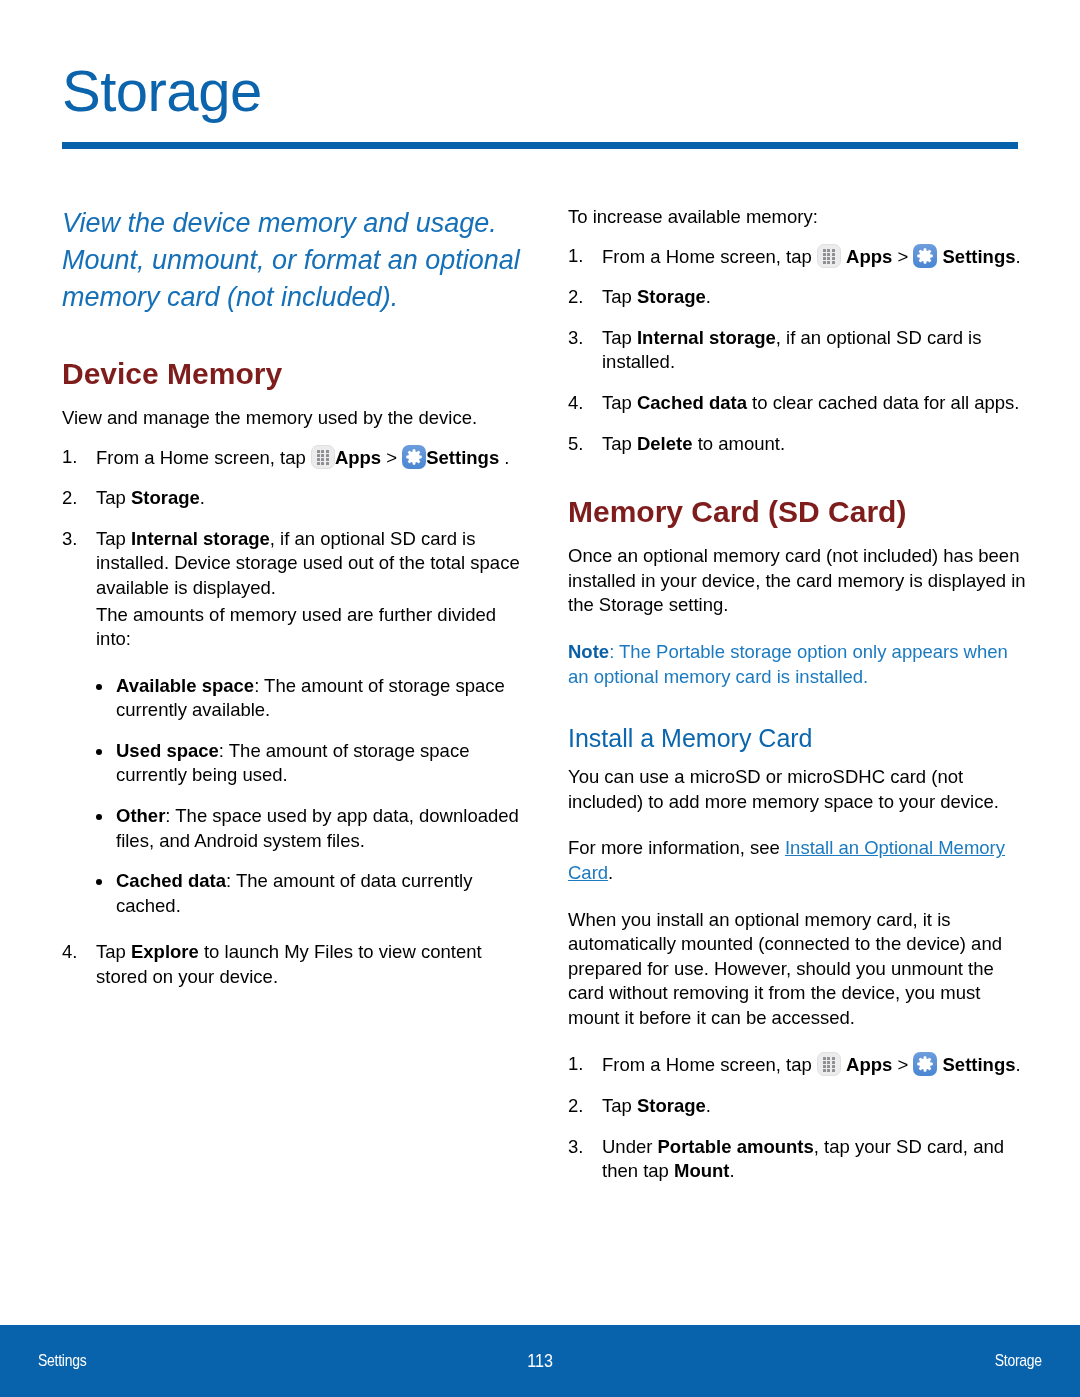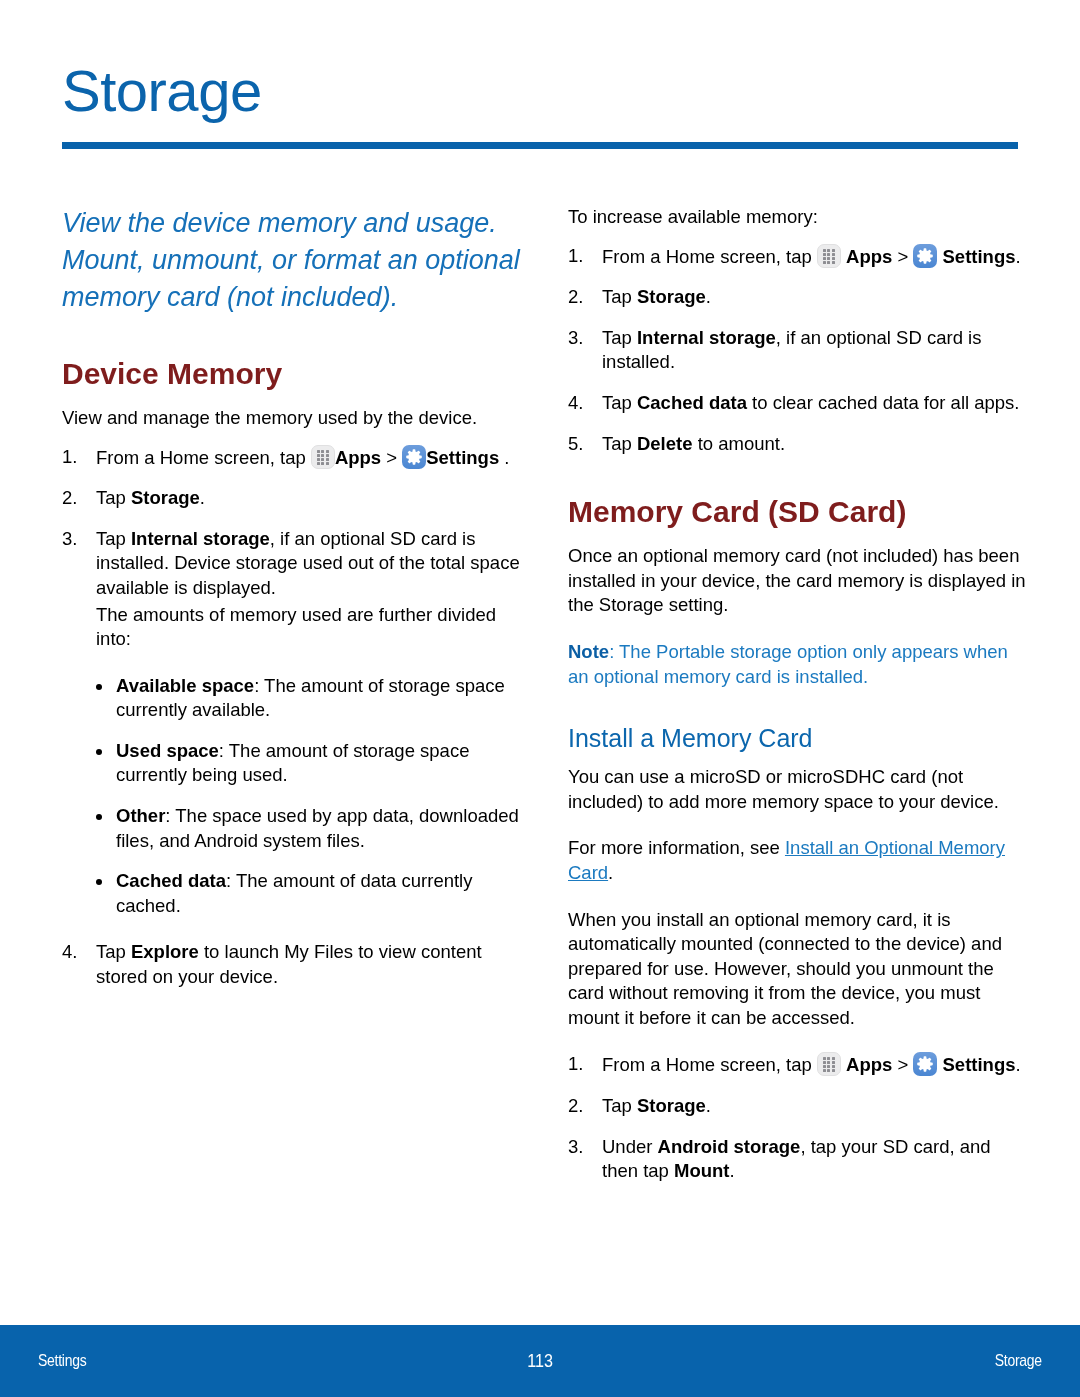--- a/index.html
+++ b/index.html
@@ -373,21 +373,21 @@
                 <i></i>
               </span></span> <b>Apps</b><span> &gt; </span><span class="icon-inline icon-settings"><svg width="18" height="18" viewBox="0 0 18 18" aria-hidden="true">
                 <path fill="#ffffff" d="M9 5.2a3.8 3.8 0 1 0 0 7.6 3.8 3.8 0 0 0 0-7.6zm0 5.6a1.8 1.8 0 1 1 0-3.6 1.8 1.8 0 0 1 0 3.6z"></path>
                 <path fill="#ffffff" d="M16 7.6h-1.4a5.7 5.7 0 0 0-.6-1.5l1-1a.8.8 0 0 0 0-1.1l-1-1a.8.8 0 0 0-1.1 0l-1 1a5.7 5.7 0 0 0-1.5-.6V2a.8.8 0 0 0-.8-.8H8.4a.8.8 0 0 0-.8.8v1.4c-.5.1-1 .3-1.5.6l-1-1a.8.8 0 0 0-1.1 0l-1 1a.8.8 0 0 0 0 1.1l1 1c-.3.5-.5 1-.6 1.5H2a.8.8 0 0 0-.8.8v1.2c0 .4.4.8.8.8h1.4c.1.5.3 1 .6 1.5l-1 1a.8.8 0 0 0 0 1.1l1 1c.3.3.8.3 1.1 0l1-1c.5.3 1 .5 1.5.6V16c0 .4.4.8.8.8h1.2c.4 0 .8-.4.8-.8v-1.4c.5-.1 1-.3 1.5-.6l1 1c.3.3.8.3 1.1 0l1-1a.8.8 0 0 0 0-1.1l-1-1c.3-.5.5-1 .6-1.5H16c.4 0 .8-.4.8-.8V8.4a.8.8 0 0 0-.8-.8z"></path>
               </svg></span> <b>Settings</b><span>.</span>
         </li>
         <li>
           <span>Tap </span><b>Storage</b><span>.</span>
         </li>
         <li>
-          <span>Under </span><b>Android storage</b><span>, tap your SD card, and then tap </span><b>Mount</b><span>.</span>
+          <span>Under </span><b>Portable amounts</b><span>, tap your SD card, and then tap </span><b>Mount</b><span>.</span>
         </li>
       </ol>
 
     </div>
   </div>
 
   <div class="footer">
     <div class="f-left">Settings</div>
     <div class="f-center">113</div>
     <div class="f-right">Storage</div>

